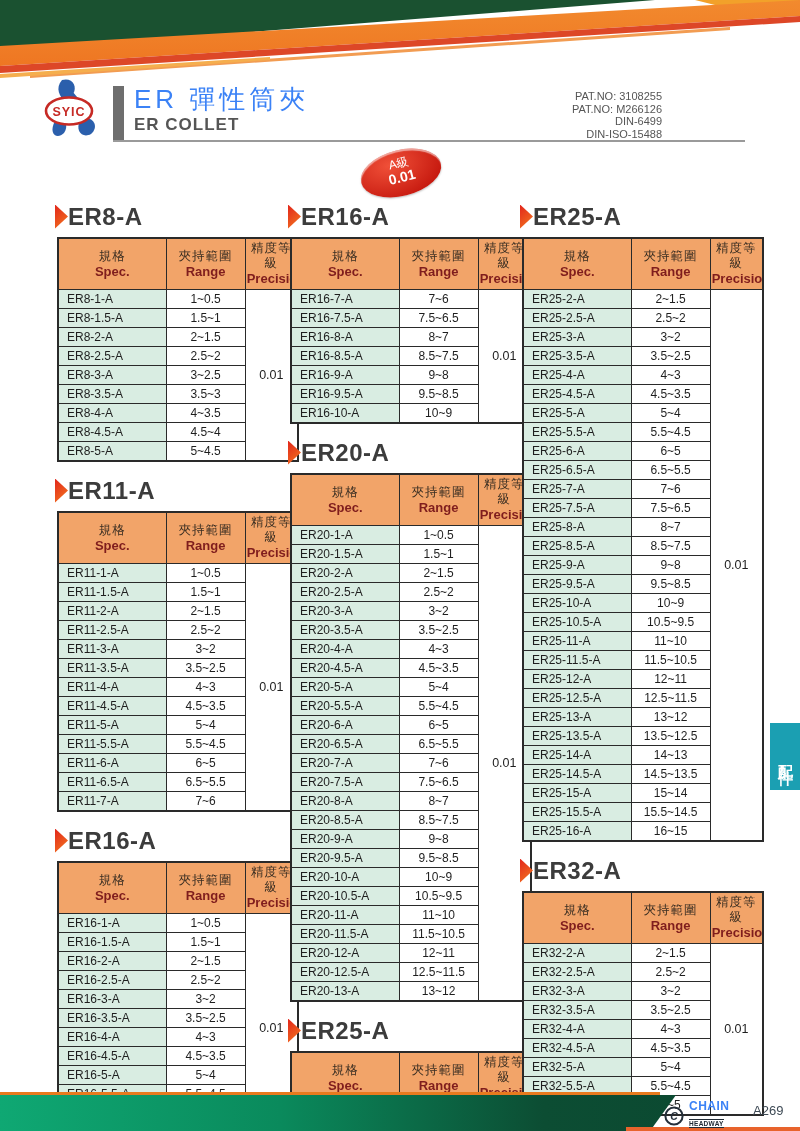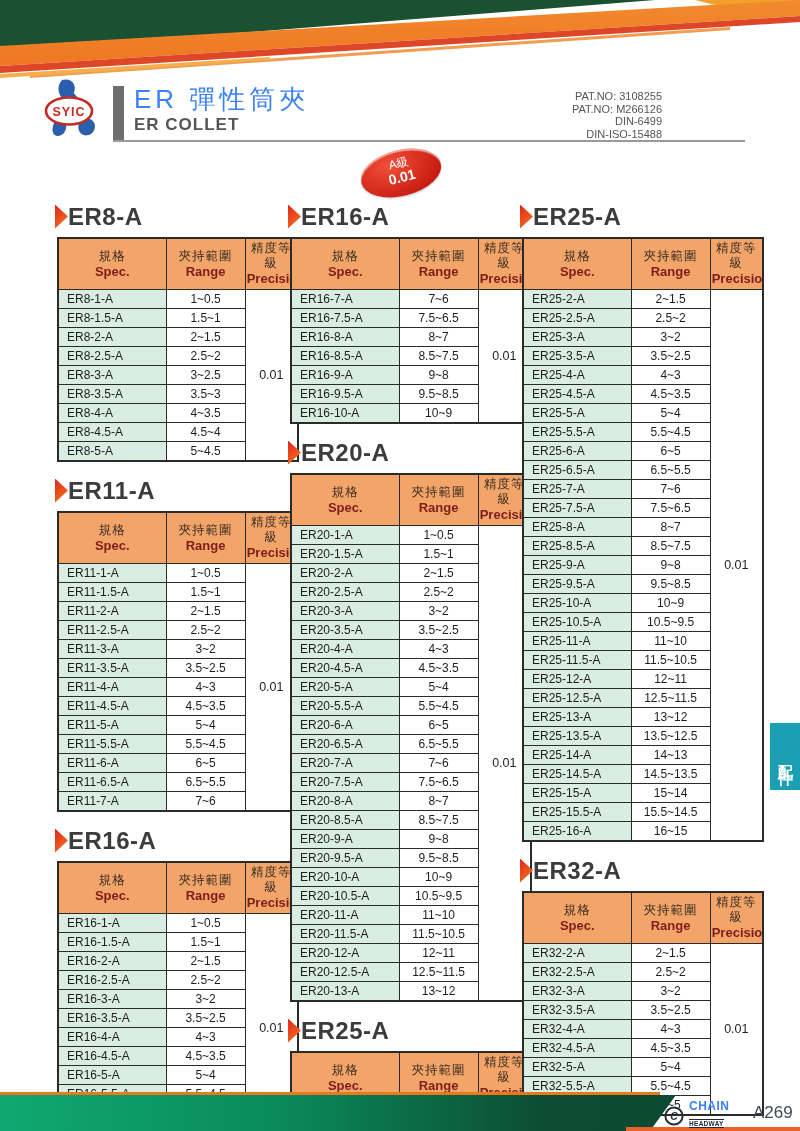--- a/index.html
+++ b/index.html
@@ -59,21 +59,21 @@
   
   .footer-line{position:absolute;left:0;top:1092px;width:660px;height:3px;background:#E87A1E;}
   .footer-green{position:absolute;left:0;top:1095px;width:800px;height:36px;
             background:linear-gradient(90deg,#0FA873 0%,#0A8A5C 35%,#0C4D33 68%,#0B4730 100%);
             clip-path:polygon(0 0,676px 0,650px 36px,0 36px);}
   .footer-strip{position:absolute;left:626px;top:1127px;width:174px;height:4px;background:#E8632C;}
   .footer-brand{position:absolute;left:664px;top:1101px;display:flex;align-items:center;gap:5px;}
   .brand-text .chain{font-size:12px;font-weight:bold;color:#3b82f6;letter-spacing:.5px;line-height:11px;}
   .brand-text .headway{font-size:6.5px;font-weight:bold;color:#202B36;letter-spacing:.3px;
             border-top:1px solid #202B36;border-bottom:1px solid #202B36;display:inline-block;}
-  .page-num{position:absolute;left:753px;top:1103px;font-size:17px;color:#3E4A55;}
+  .page-num{position:absolute;left:753px;top:1103px;font-size:13px;color:#3E4A55;}
 </style>
 </head>
 <body>
 
 <div class="banner-piece corner-orange"></div>
 <div class="banner-piece green-tri"></div>
 <div class="banner-piece orange-band"></div>
 <div class="banner-piece red-stripe"></div>
 <div class="banner-piece thin-stripe"></div>
 <div class="banner-piece left-stripe"></div>

